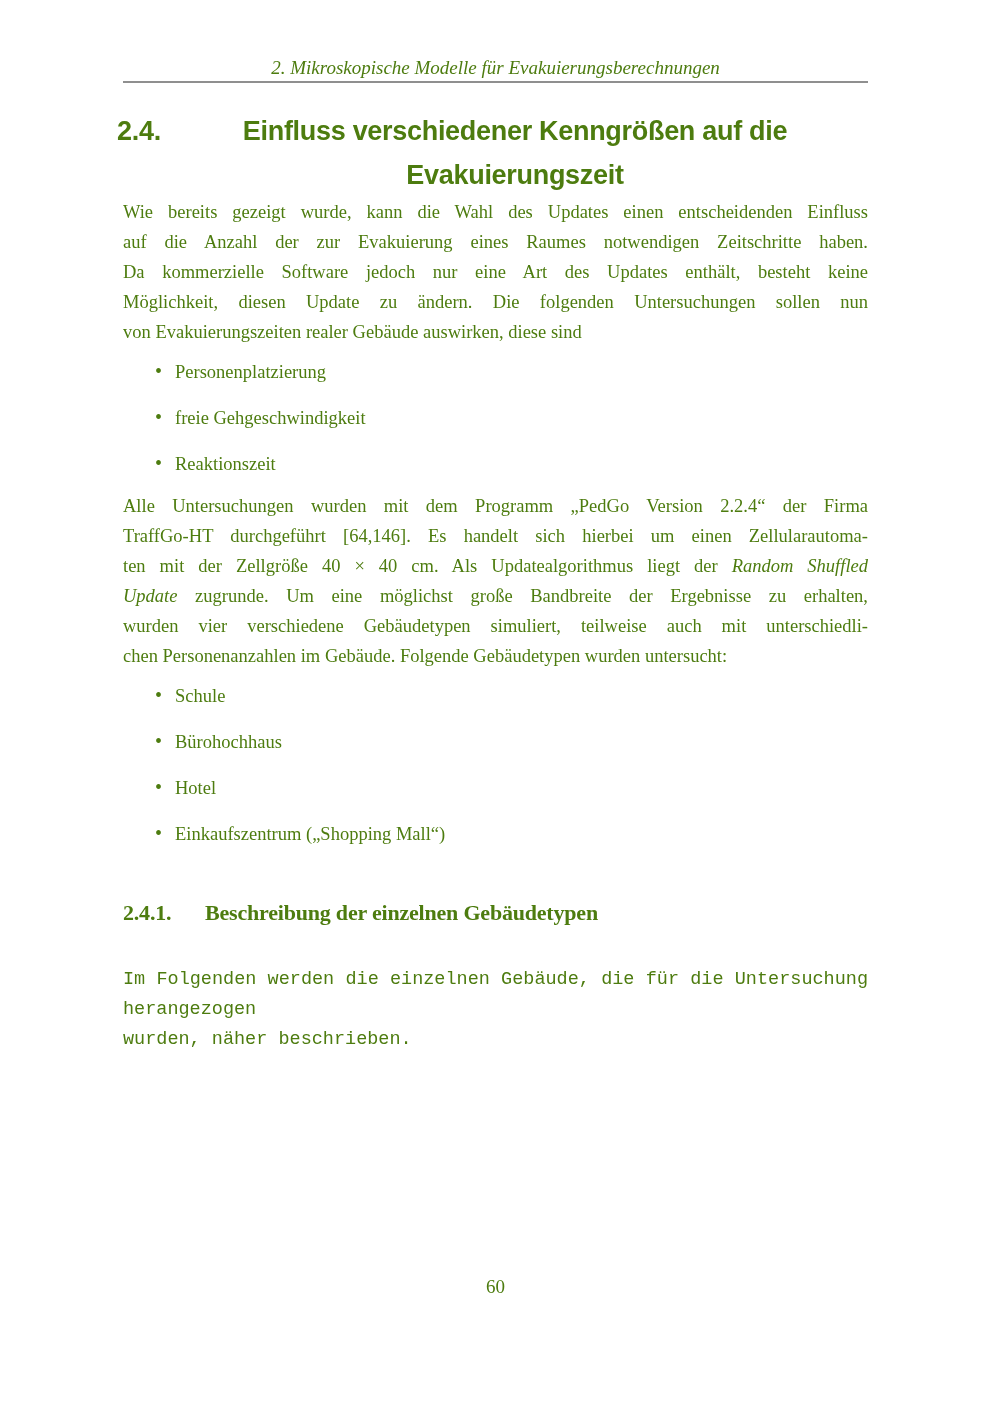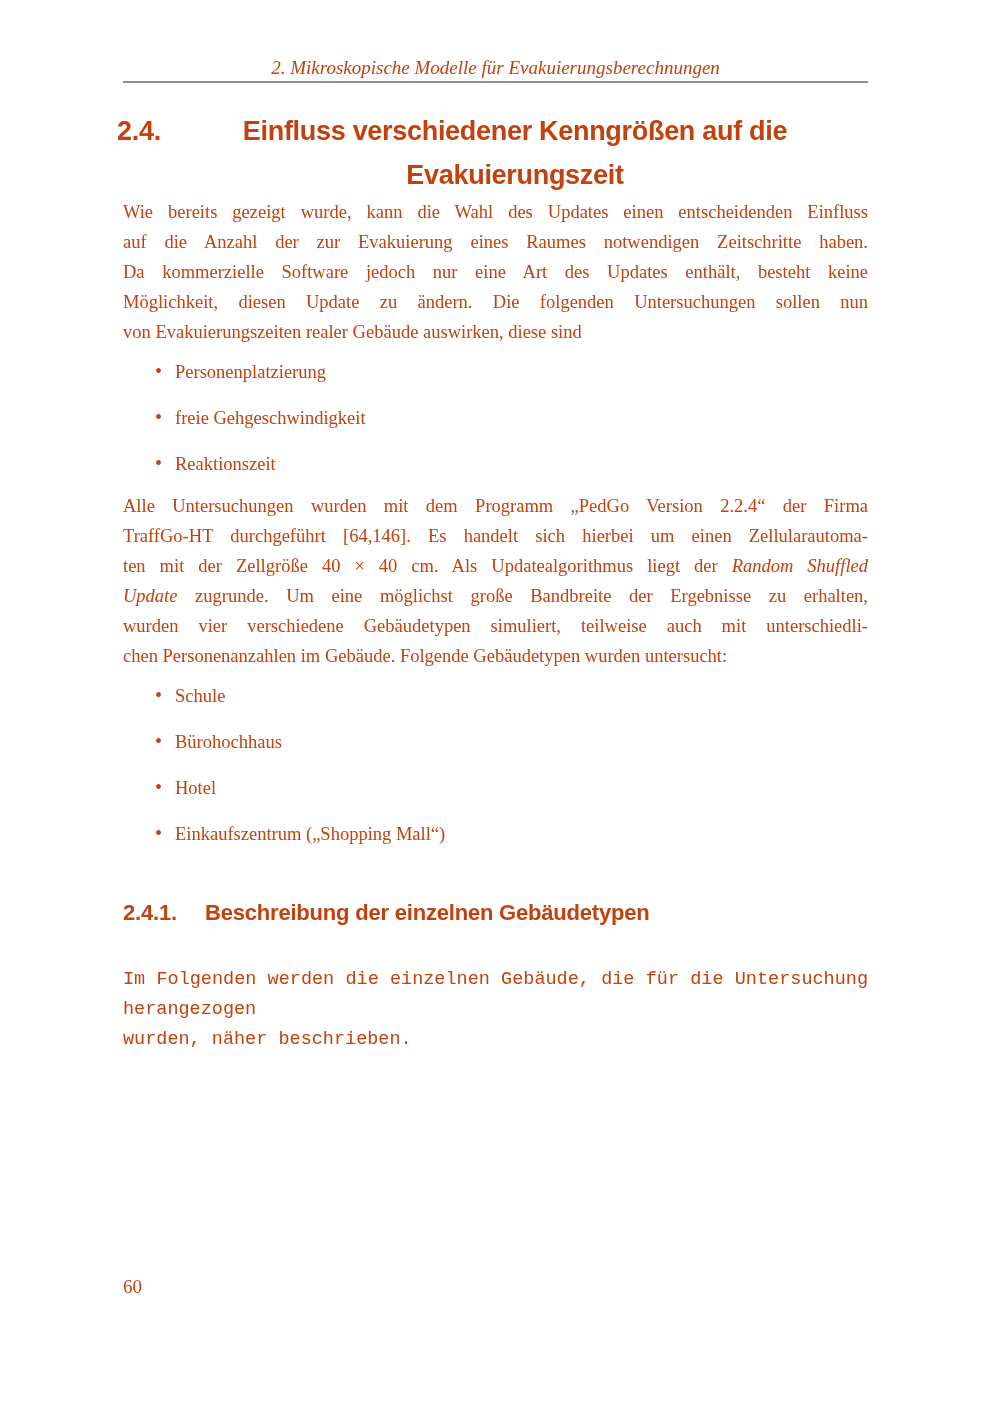--- a/index.html
+++ b/index.html
@@ -77,43 +77,44 @@
   .bullet-glyph {
     position: absolute;
     left: 32px;
     top: -1px;
     font-size: 20px;
   }
   .subsection-heading {
     position: relative;
     margin-top: 49px;
     padding-left: 82px;
-    font-family: Liberation Sans, sans-serif;
+    font-family: Liberation Serif, serif;
     font-weight: bold;
     font-size: 22px;
     line-height: 30px;
     letter-spacing: -0.2px;
   }
   .subsection-heading .sec-num {
     position: absolute;
     left: 0;
     top: 0;
   }
   .page-number {
     position: absolute;
     top: 1276px;
     left: 0;
     width: 100%;
+    text-align: center;
     font-size: 19px;
   }
 </style>
 </head>
 <body>
 
-<div class="page" style="background: rgb(255, 255, 255); color: #c2410c;">
+<div class="page" style="background: rgb(255, 255, 255); color: #4d7c0f;">
   <div class="content">
 
     <div class="running-head">2. Mikroskopische Modelle für Evakuierungsberechnungen</div>
     <div class="head-rule" style="background: rgb(143, 143, 143);"></div>
 
     <div class="section-heading">
       <span class="sec-num">2.4.</span>
       <div>Einfluss verschiedener Kenngrößen auf die</div>
       <div>Evakuierungszeit</div>
     </div>

